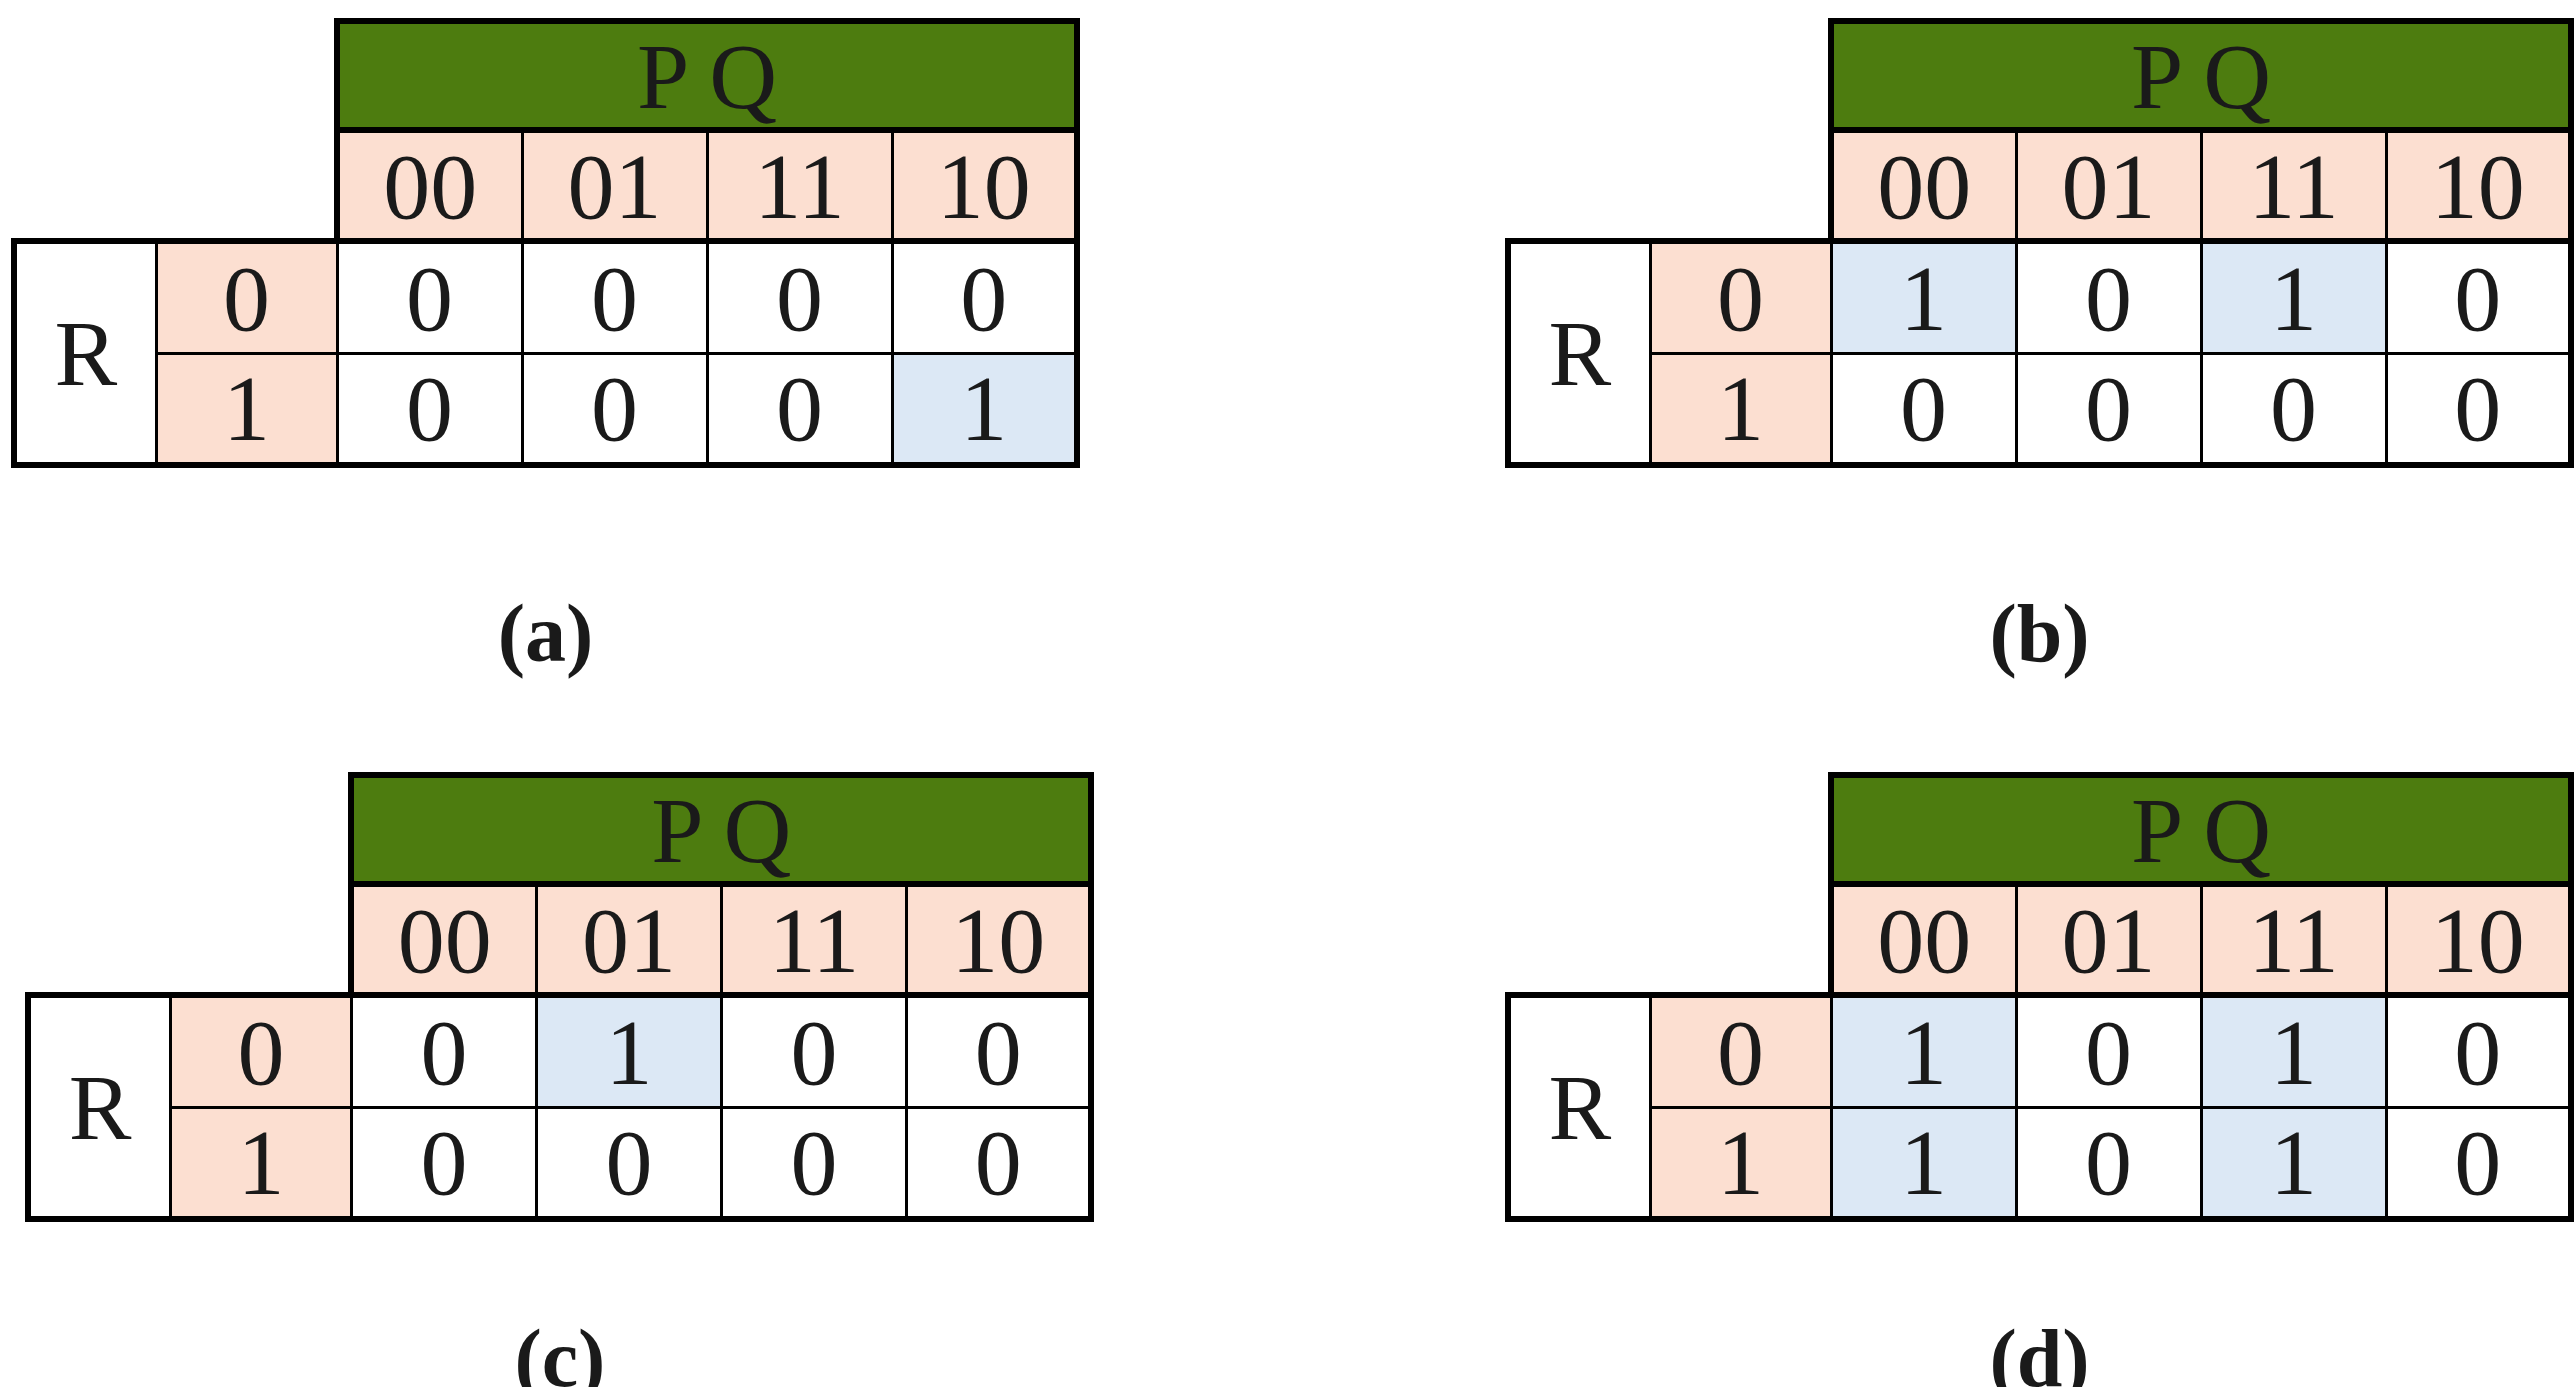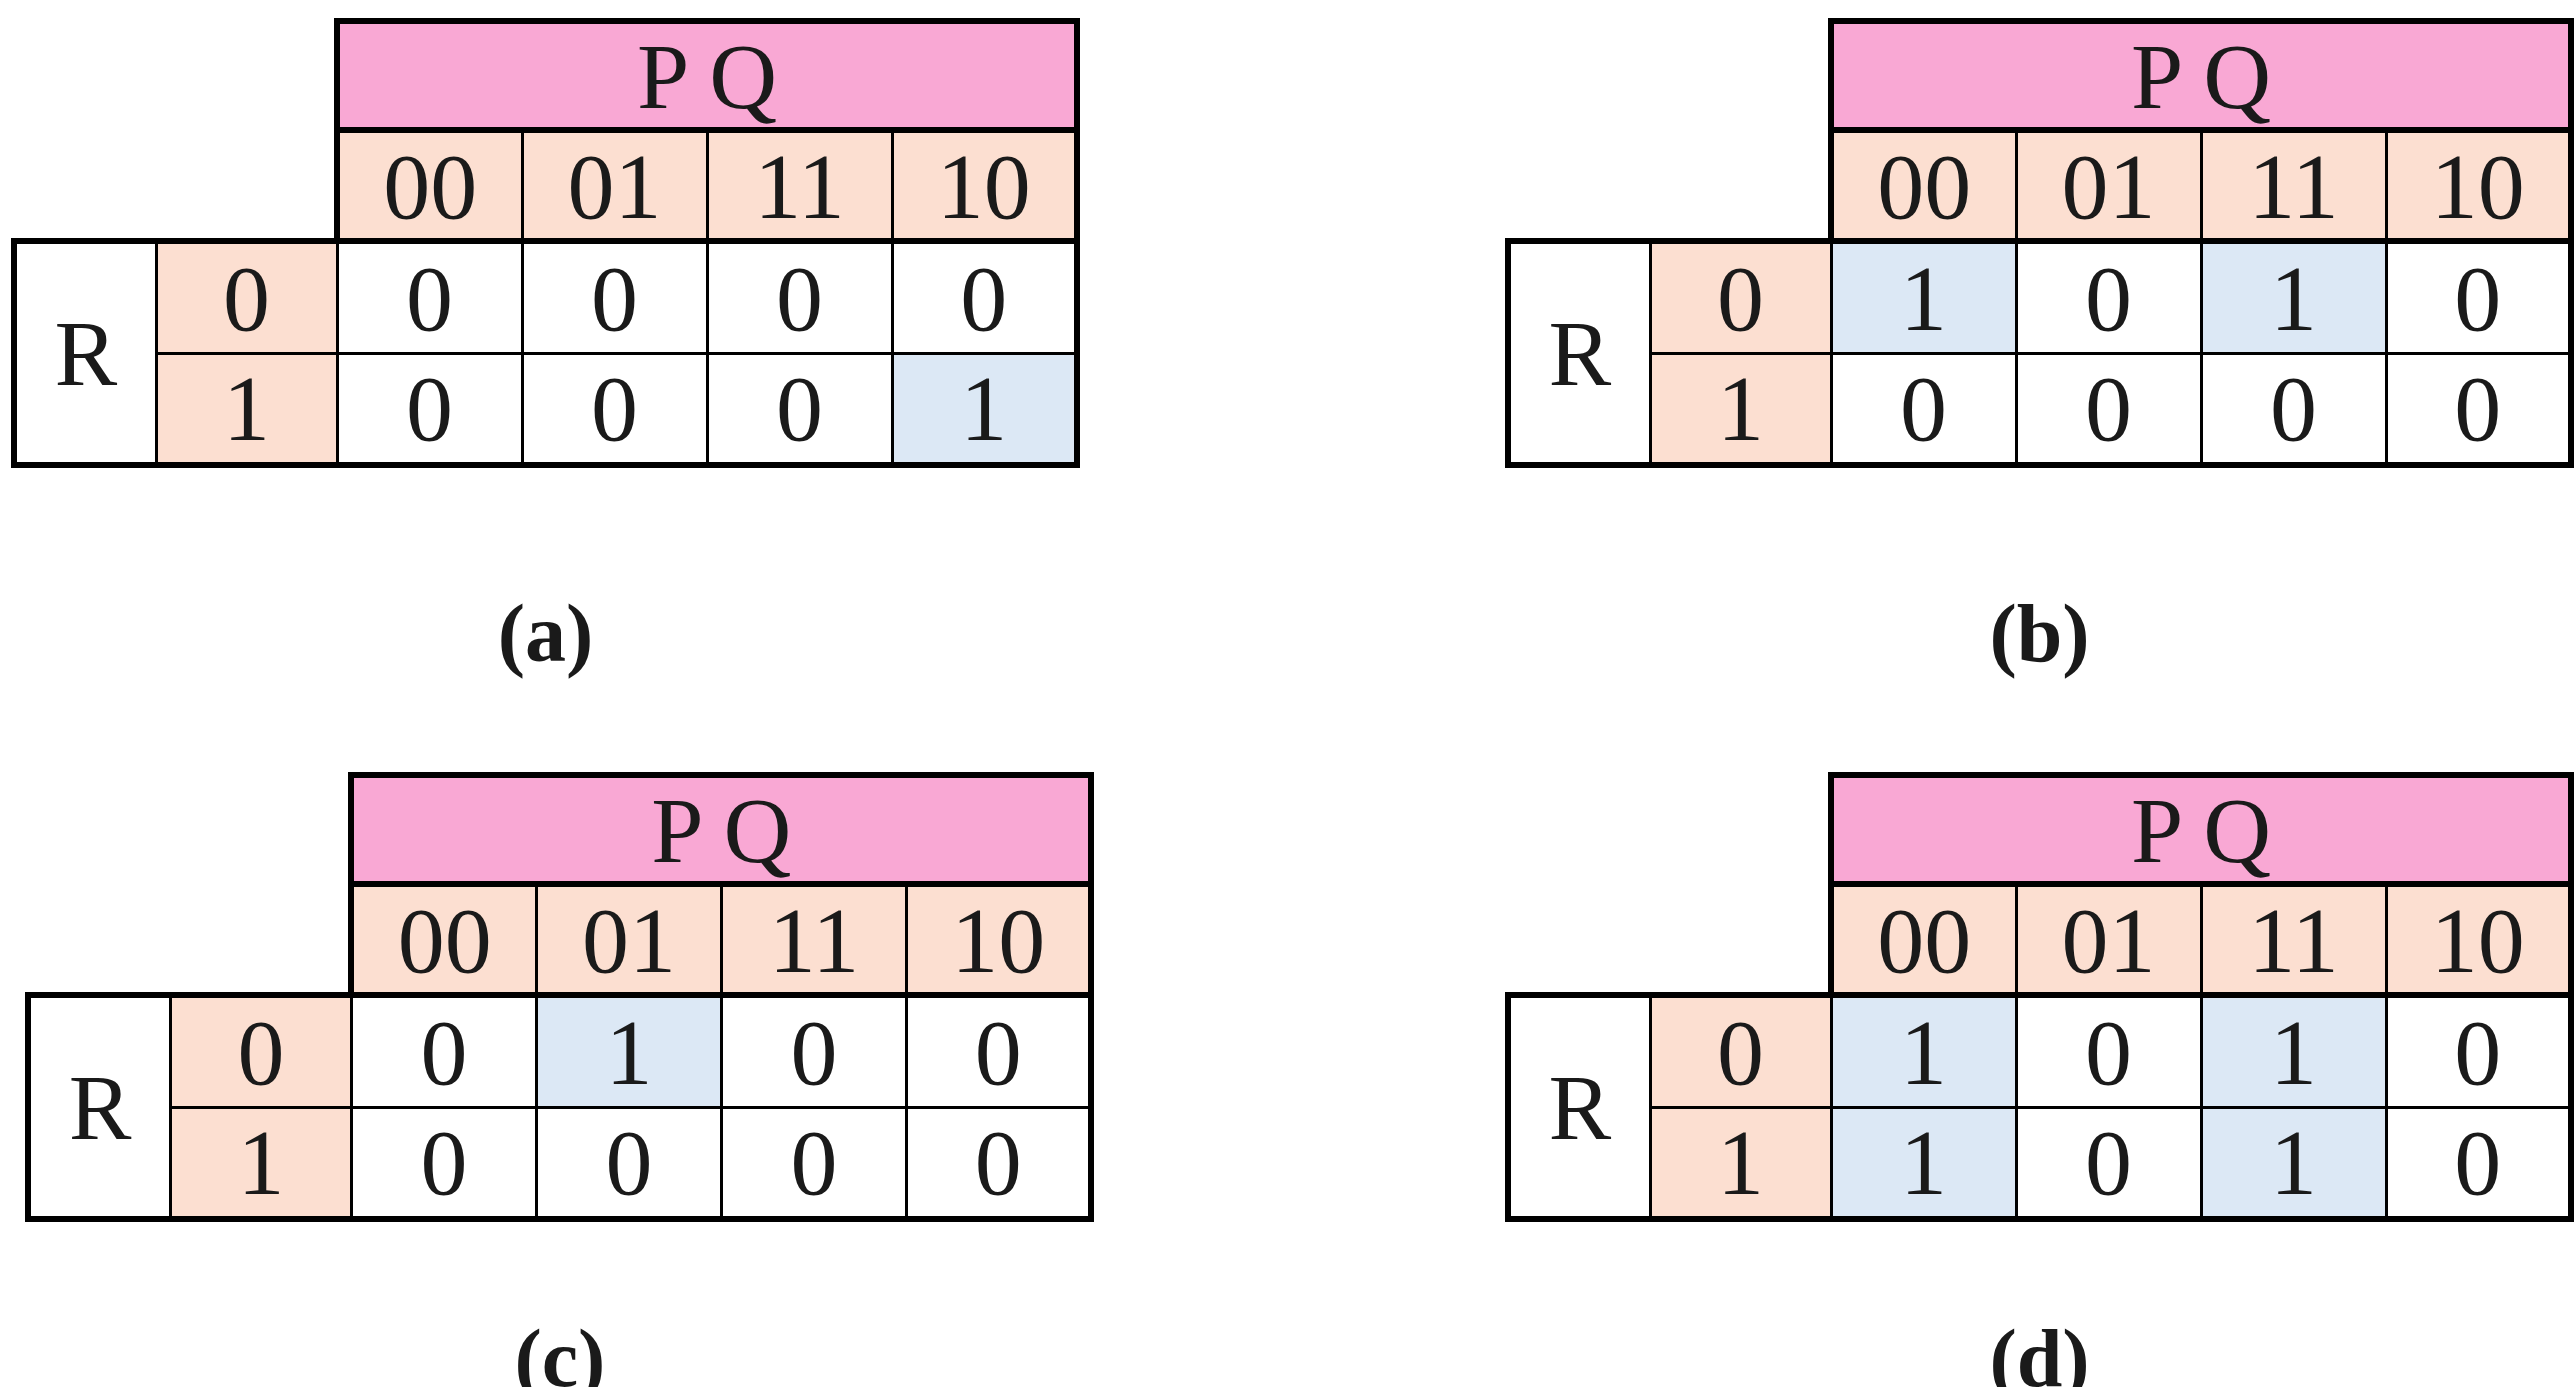--- a/index.html
+++ b/index.html
@@ -32,21 +32,21 @@
     padding: 0;
     overflow: hidden;
   }
   td.empty {
     border: none;
     background: transparent;
   }
   
   td.pq {
     border-width: 6.4px;
-    background: #f9a8d4;
+    background: #4d7c0f;
     margin-top: 28px;
   }
   
   td.ch {
     background: var(--header-bg, #fcdfd1);
     border-bottom-width: 6.4px;
     font-family: Liberation Serif, serif;
   }
   td.ch.first { border-left-width: 6.4px; }
   td.ch.last  { border-right-width: 6.4px; }

